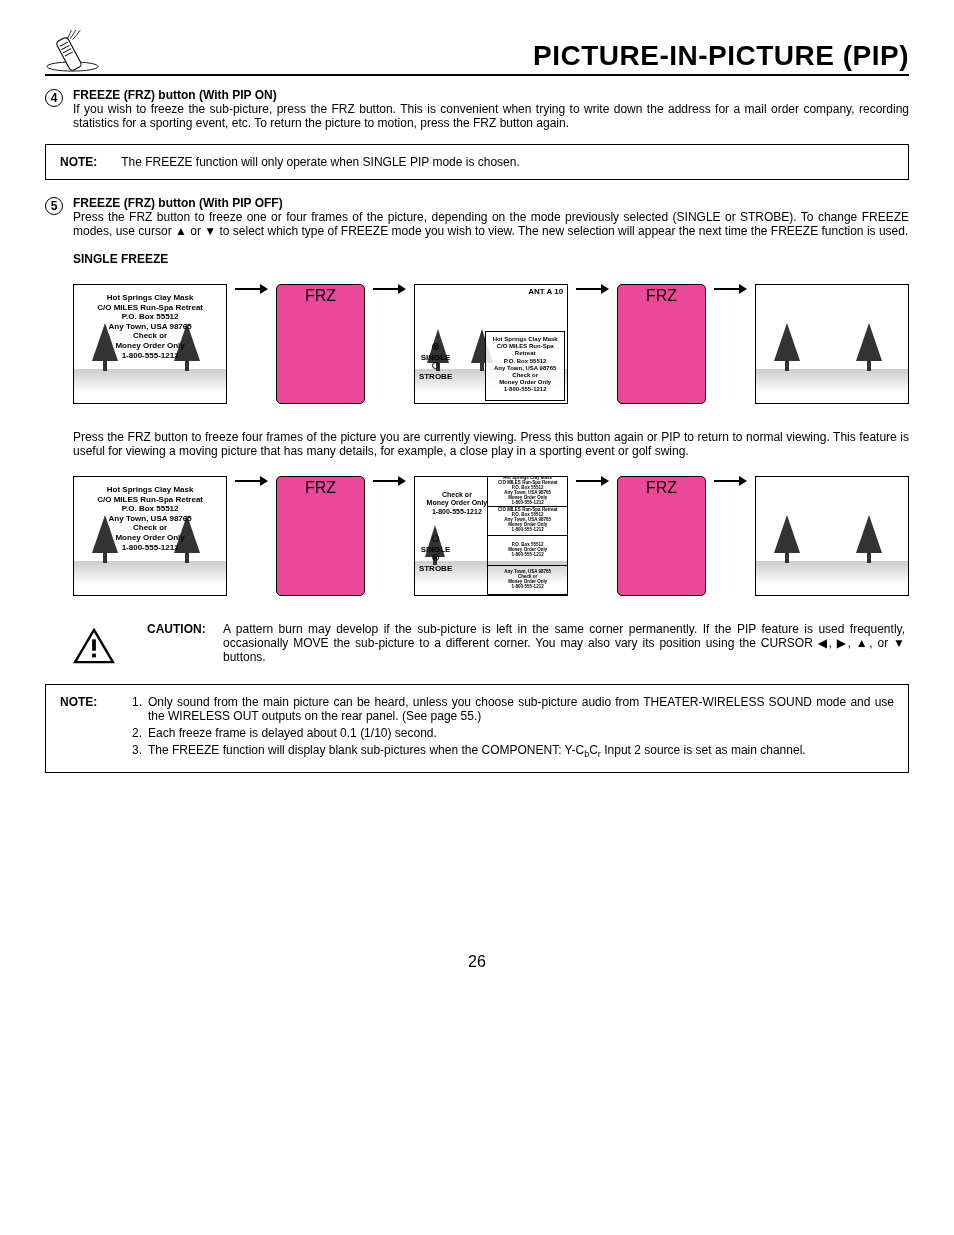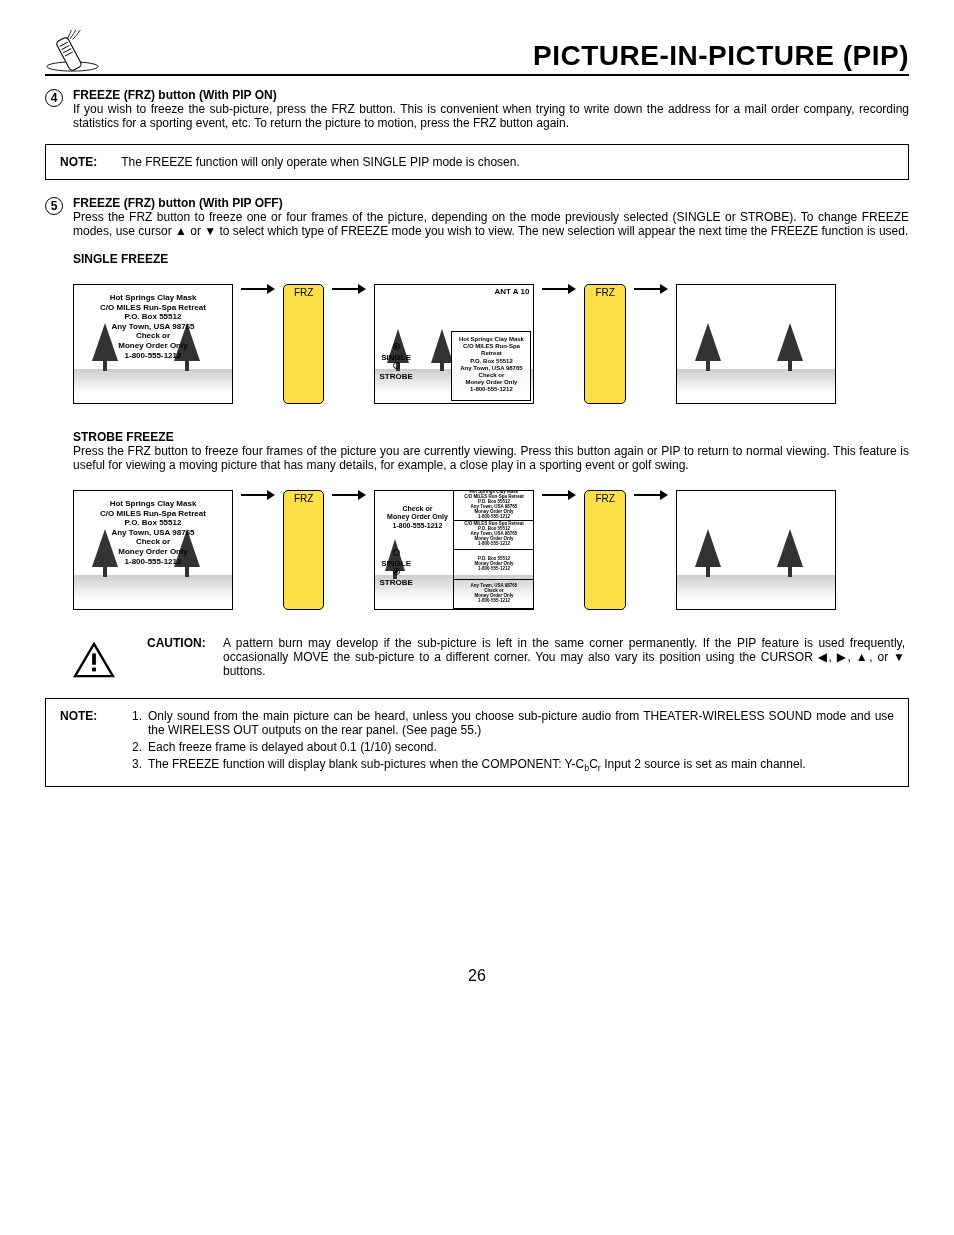--- a/index.html
+++ b/index.html
@@ -33,21 +33,21 @@
   .pip-box { position:absolute; border:1px solid #000; background:rgba(255,255,255,0.85); }
   .mode-list { position:absolute; left:4px; bottom:22px; font-size:8px; font-weight:bold; }
   .mode-list div { display:flex; align-items:center; gap:3px;flex-direction:column; }
   .radio { width:7px; height:7px; border:1px solid #000; border-radius:50%; display:inline-block; position:relative; }
   .radio.sel::after { content:""; position:absolute; inset:1px; background:#000; border-radius:50%; }
   .ant-label { position:absolute; top:2px; right:4px; font-size:8px; font-weight:bold; }
 
   .arrow { width:34px; height:10px; position:relative; }
   .arrow::before { content:""; position:absolute; top:4px; left:0; right:6px; height:1.5px; background:#000; }
   .arrow::after { content:""; position:absolute; right:0; top:0; border-left:8px solid #000; border-top:5px solid transparent; border-bottom:5px solid transparent; }
-  .btn-pill { border:1.5px solid #000; border-radius:5px; padding:2px 10px; font-size:10px; font-weight:normal; background:#fde047; }
+  .btn-pill { border:1.5px solid #000; border-radius:5px; padding:2px 28px; font-size:16px; font-weight:normal; background:#ec4899; }
 
   .quad-grid { position:absolute; right:0; top:0; width:80px; height:100%; display:grid; grid-template-columns:1fr; grid-template-rows:repeat(4,1fr); }
   .quad-grid .cell { border-left:1px solid #000; border-bottom:1px solid #000; font-size:4.5px; font-weight:bold; text-align:center; line-height:1.1; padding:1px; overflow:hidden; display:flex; align-items:center; justify-content:center;}
 
   .caution-row { display:flex; gap:32px; align-items:flex-end; margin:19px 0 20px 28px; }
   .warn-icon { width:42px; height:36px; flex:0 0 42px; }
   .caution-body { flex:1; text-align:justify; }
   .caution-label { font-weight:bold; display:inline-block; width:76px; vertical-align:top;}
   .caution-text { display:inline-block; width:calc(100% - 80px); vertical-align:top;}
 
@@ -178,21 +178,20 @@
         </svg>
       <svg style="position:absolute;left:100px;bottom:26px" width="26" height="54">
           <polygon points="13,0 26,38 0,38" fill="#333"></polygon>
           <rect x="11" y="38" width="4" height="10" fill="#333"></rect>
         </svg>
     </div>
   </div>
 </div>
 
 <div class="section indent">
-  <div class="sub-heading">STROBE FREEZE</div>
   <div>Press the FRZ button to freeze four frames of the picture you are currently viewing.  Press this button again or PIP to return to normal viewing.  This feature is useful for viewing a moving picture that has many details, for example, a close play in a sporting event or golf swing.</div>
 </div>
 
 <div class="diagram-row">
   <div class="tv">
     <div class="scene">
       <div class="ground"></div>
       <svg style="position:absolute;left:18px;bottom:26px" width="26" height="54">
           <polygon points="13,0 26,38 0,38" fill="#333"></polygon>
           <rect x="11" y="38" width="4" height="10" fill="#333"></rect>

